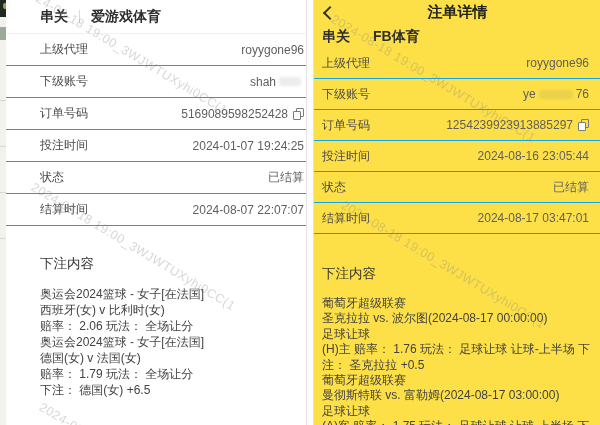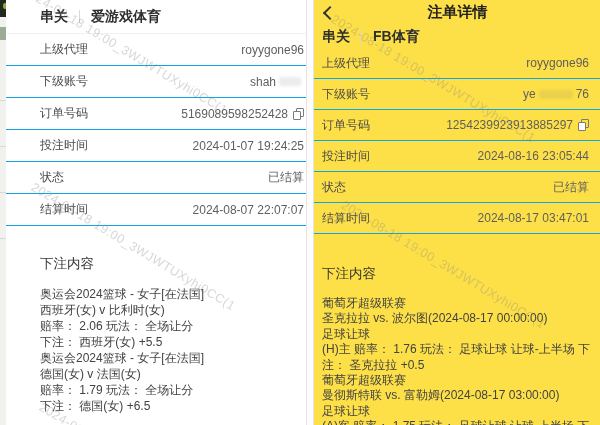--- a/index.html
+++ b/index.html
@@ -113,21 +113,20 @@
   <div class="row">
     <span class="lbl">结算时间</span>
     <span class="val">2024-08-07 22:07:07</span>
   </div>
 
   <div class="bet">
     <div class="bet-title">下注内容</div>
     <div class="bet-line">奥运会2024篮球 - 女子[在法国]</div>
     <div class="bet-line">西班牙(女) v 比利时(女)</div>
     <div class="bet-line">赔率： 2.06 玩法： 全场让分</div>
-    <div class="bet-line">下注： 西班牙(女) +5.5</div>
     <div class="bet-line">奥运会2024篮球 - 女子[在法国]</div>
     <div class="bet-line">德国(女) v 法国(女)</div>
     <div class="bet-line">赔率： 1.79 玩法： 全场让分</div>
     <div class="bet-line">下注： 德国(女) +6.5</div>
   </div>
 </div>
 
 <div class="panel-right">
   <div class="nav">
     <span class="back-button">

